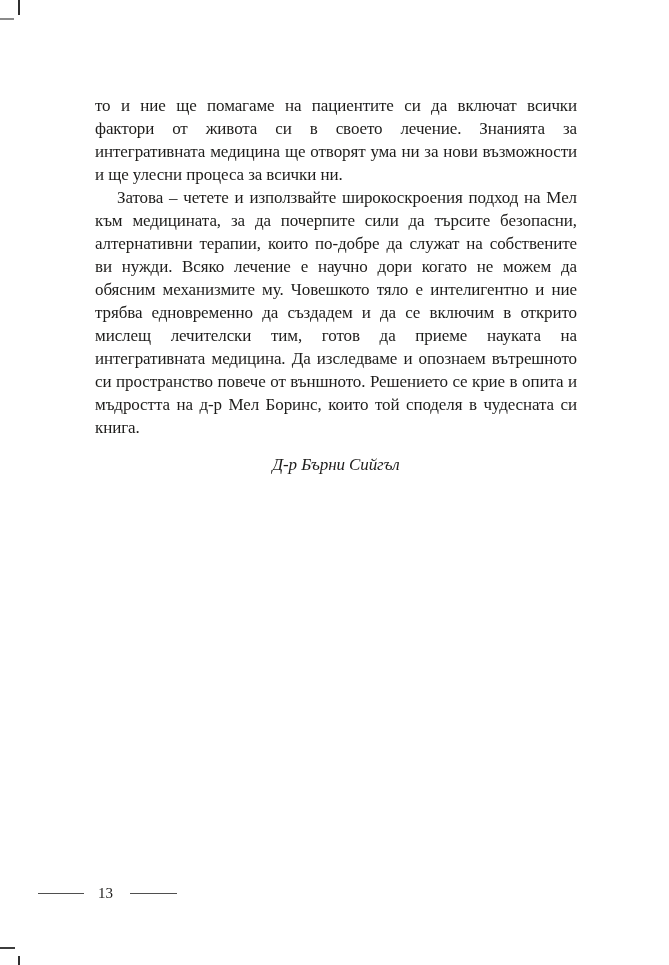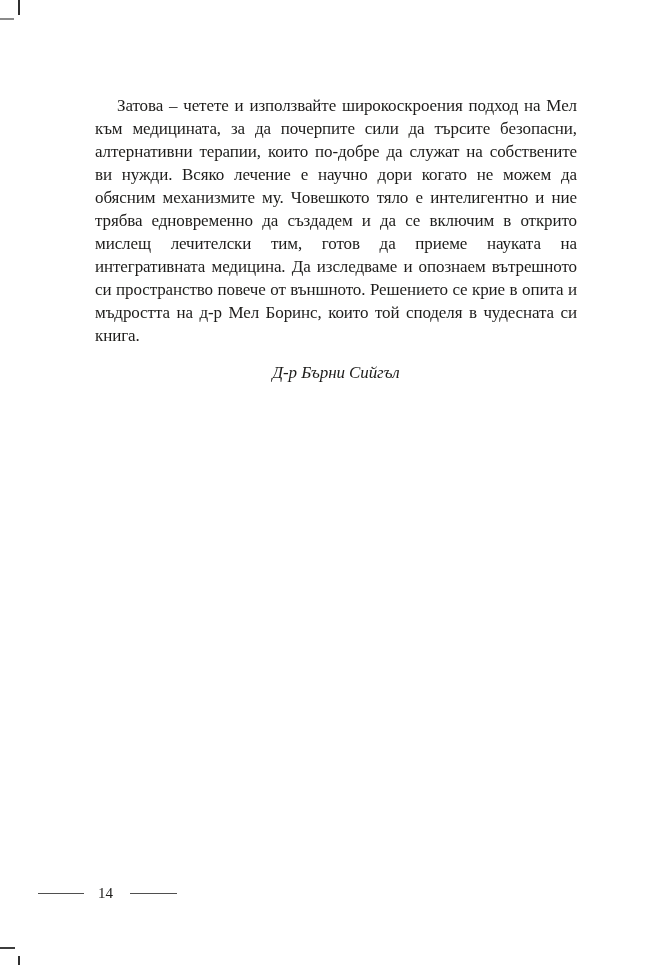--- a/index.html
+++ b/index.html
@@ -69,23 +69,24 @@
 <body>
 
 <div class="page">
 
   <div class="crop crop-tl-v"></div>
   <div class="crop crop-tl-h"></div>
   <div class="crop crop-bl-h"></div>
   <div class="crop crop-bl-v"></div>
 
   <div class="text-block">
+    <p class="para">то и ние ще помагаме на пациентите си да включат всички фактори от живота си в своето лечение. Знанията за интегративната медицина ще отворят ума ни за нови възможности и ще улесни процеса за всички ни.</p>
     <p class="para indent">Затова – четете и използвайте широкоскроения подход на Мел към медицината, за да почерпите сили да търсите безопасни, алтернативни терапии, които по-добре да служат на собствените ви нужди. Всяко лечение е научно дори когато не можем да обясним механизмите му. Човешкото тяло е интелигентно и ние трябва едновременно да създадем и да се включим в открито мислещ лечителски тим, готов да приеме науката на интегративната медицина. Да изследваме и опознаем вътрешното си пространство повече от външното. Решението се крие в опита и мъдростта на д-р Мел Боринс, които той споделя в чудесната си книга.</p>
     <p class="signature">Д-р Бърни Сийгъл</p>
   </div>
 
   <div class="footer">
     <span class="rule rule-left"></span>
-    <span class="pagenum">14</span>
+    <span class="pagenum">13</span>
     <span class="rule rule-right"></span>
   </div>
 
 </div>
 
 </body></html>

